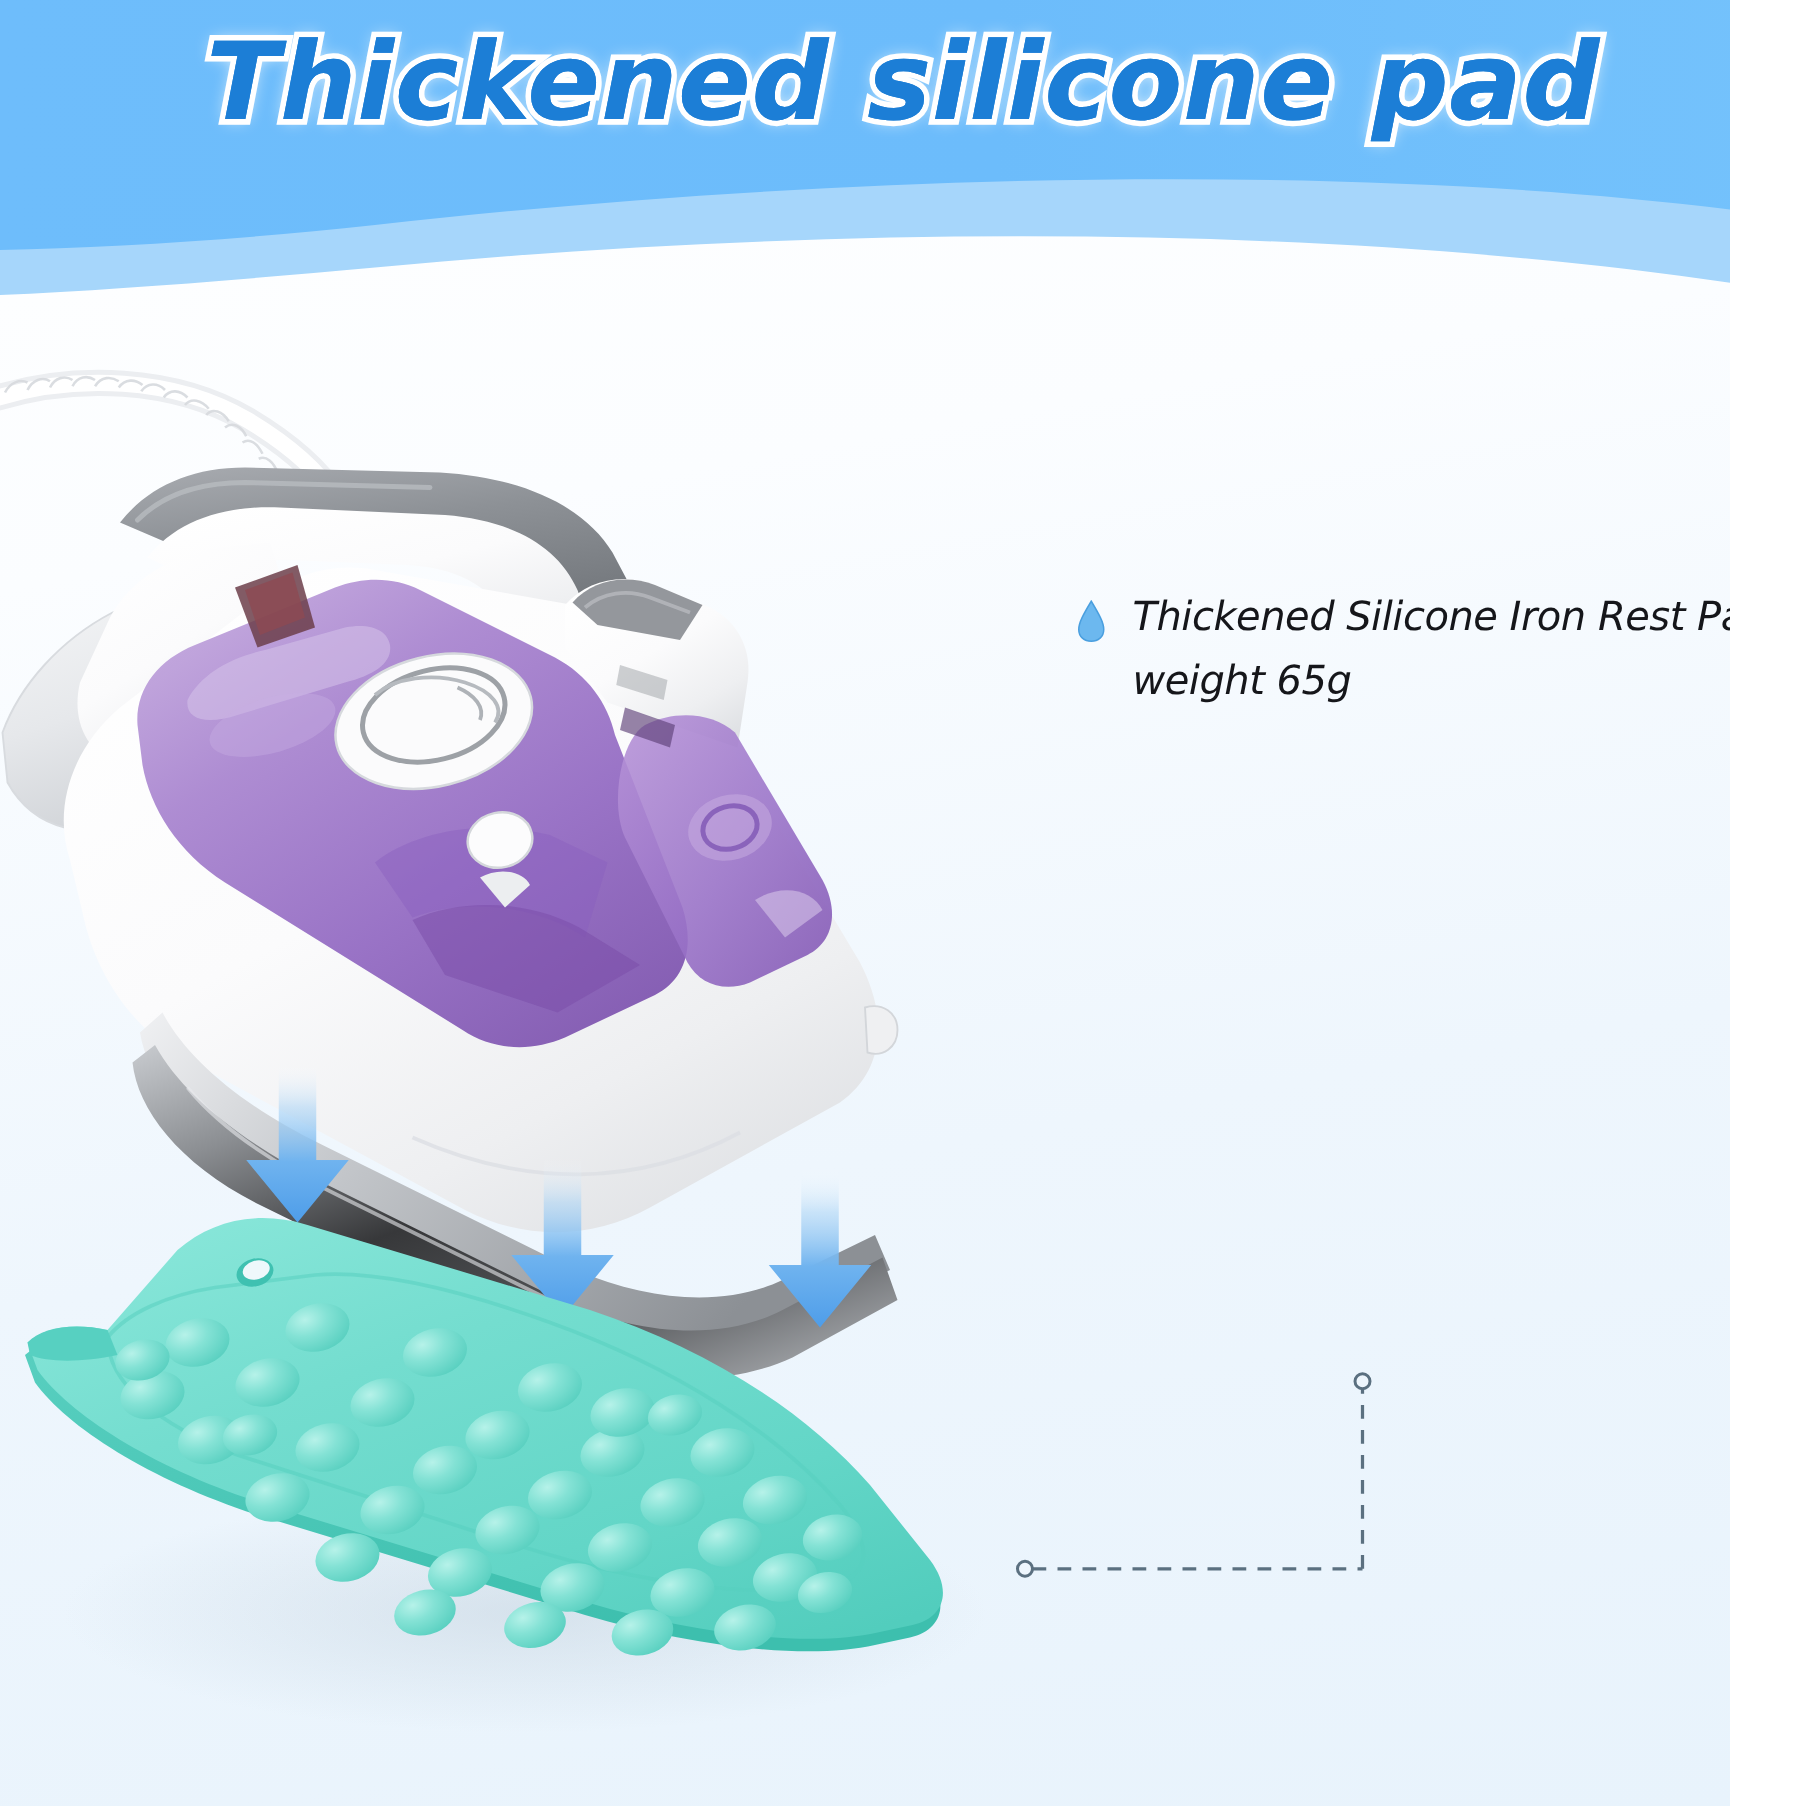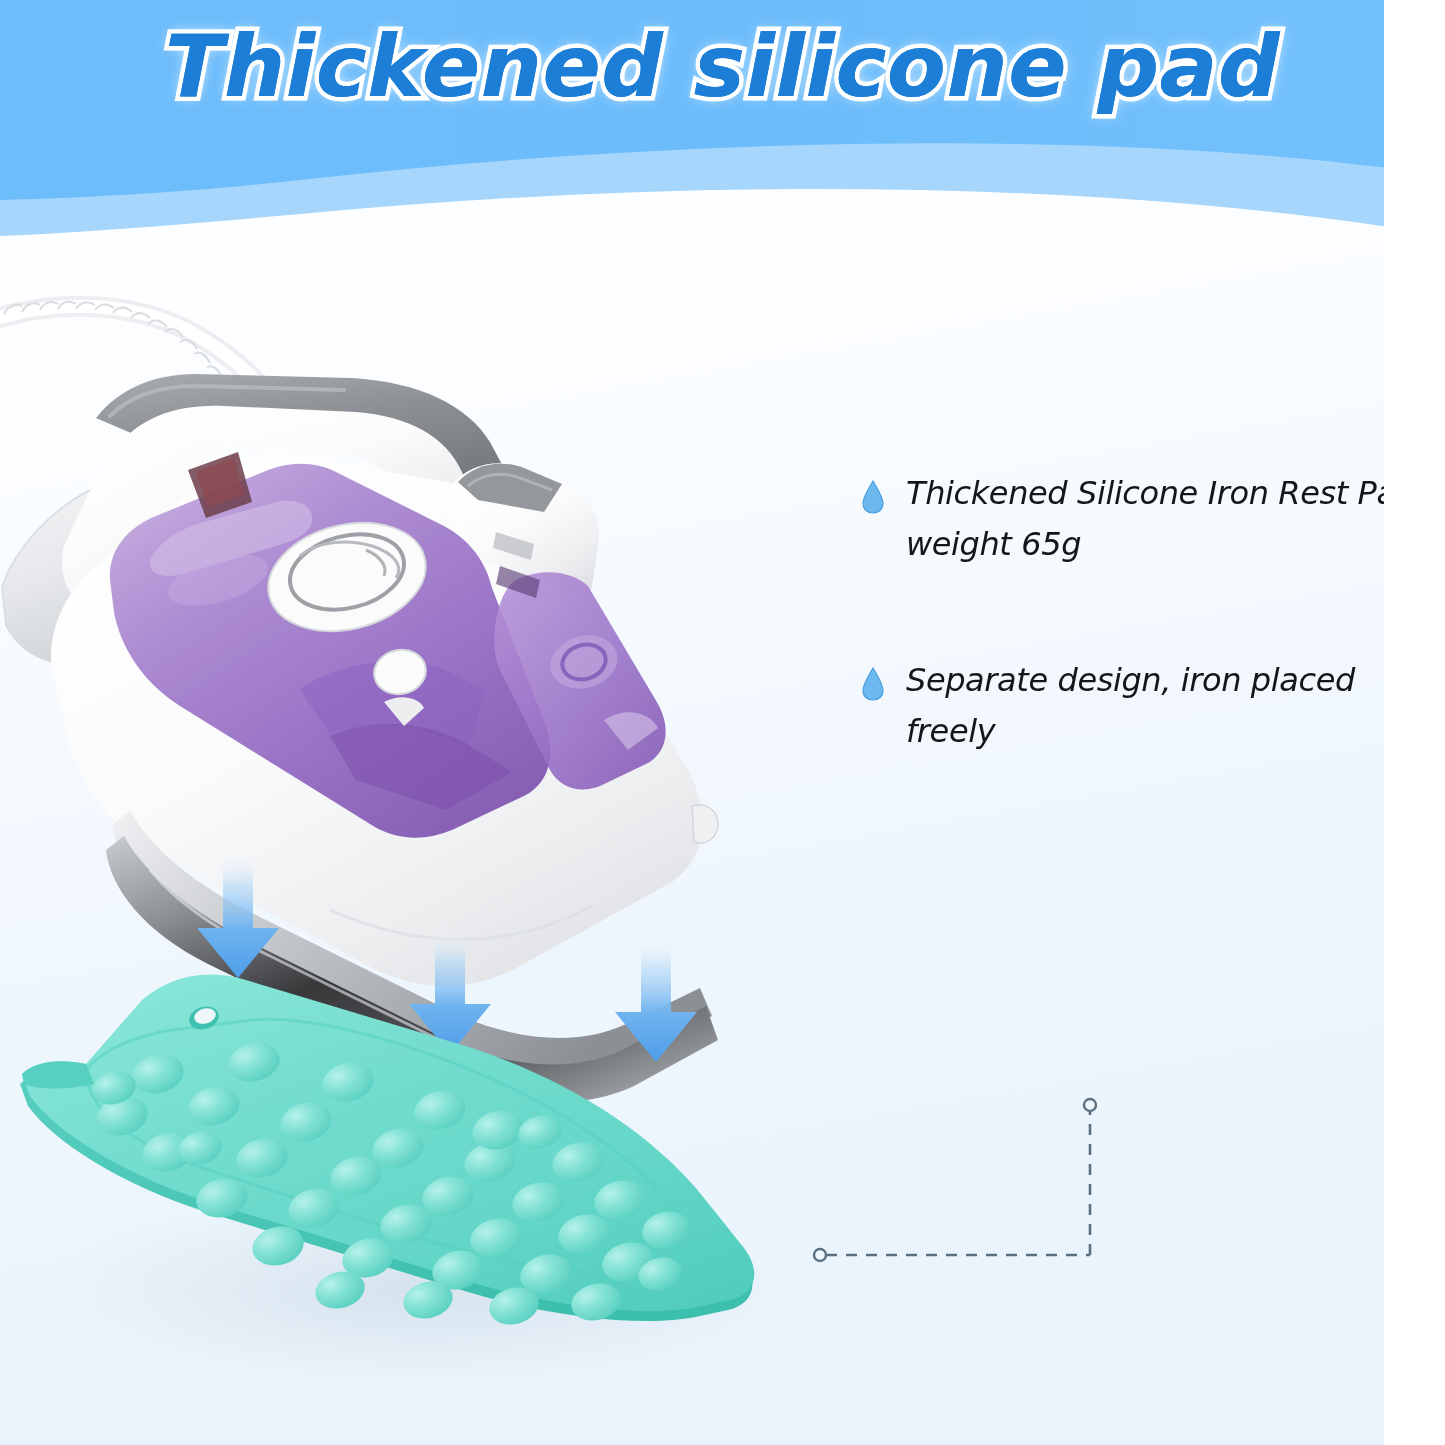--- a/index.html
+++ b/index.html
@@ -386,28 +386,20 @@
     <div class="feature-item">
       <span class="feature-bullet">
         <svg width="22" height="34" viewBox="0 0 22 34" xmlns="http://www.w3.org/2000/svg">
           <path d="M11,1 C17,11 21,18 21,23.5 C21,29.5 16.5,33 11,33 C5.5,33 1,29.5 1,23.5 C1,18 5,11 11,1 Z" fill="#6cb8ef" stroke="#4a9fdf" stroke-width="1.2"></path>
         </svg>
       </span>
       <span class="feature-text">Thickened Silicone Iron Rest Pad, weight 65g</span>
     </div>
 
 
-    <div class="feature-item">
-      <span class="feature-bullet">
-        <svg width="22" height="34" viewBox="0 0 22 34" xmlns="http://www.w3.org/2000/svg">
-          <path d="M11,1 C17,11 21,18 21,23.5 C21,29.5 16.5,33 11,33 C5.5,33 1,29.5 1,23.5 C1,18 5,11 11,1 Z" fill="#6cb8ef" stroke="#4a9fdf" stroke-width="1.2"></path>
-        </svg>
-      </span>
-      <span class="feature-text">Separate design, iron placed freely</span>
-    </div>
 
   </div>
 
   <div id="dimension-callout">
     <svg width="350" height="200" viewBox="0 0 350 200" xmlns="http://www.w3.org/2000/svg">
 
       <line x1="36" y1="170" x2="300" y2="170" stroke="#5b7080" stroke-width="2.6" stroke-dasharray="11 9"></line>
 
       <line x1="300" y1="170" x2="300" y2="26" stroke="#5b7080" stroke-width="2.6" stroke-dasharray="11 9"></line>
 

